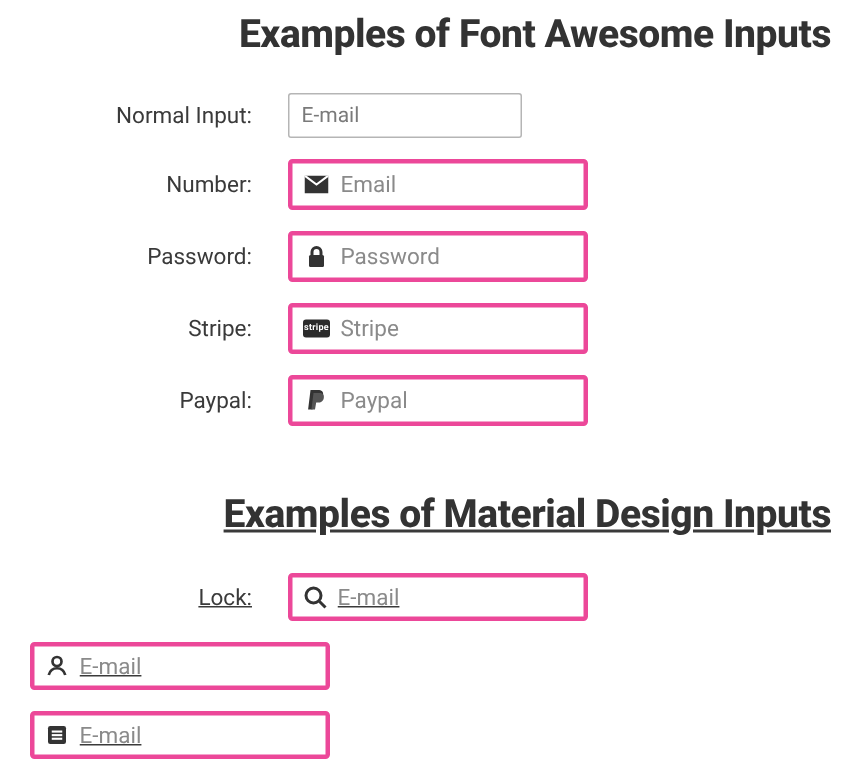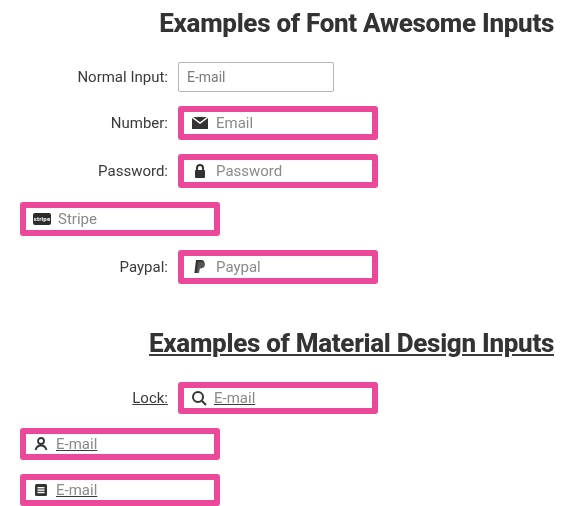--- a/index.html
+++ b/index.html
@@ -19,21 +19,21 @@
     font-size: 26px;
     font-weight: 800;
     color: #333;
     margin: 8px 0 24px 0;
     letter-spacing: -0.3px;
   }
   .section + .section { margin-top: 44px; text-decoration: underline; }
   .row {
     display: flex;
     align-items: center;
-    gap: 10px;
+    gap: 24px;
     margin-bottom: 14px;
   }
   .label {
     width: 148px;
     text-align: right;
     font-size: 15px;
     color: #3a3a3a;
     flex-shrink: 0;
     font-weight: 400;
   }
@@ -46,21 +46,21 @@
     font-size: 14px;
     font-family: inherit;
     color: #333;
   }
   .input-plain::placeholder { color: #7a7a7a; }
   .input-group {
     display: flex;
     align-items: stretch;
     width: 200px;
     height: 34px;
-    border: 6px solid #ec4899;
+    border: 3px solid #ec4899;
     border-radius: 3px;
     background: #fff;
   }
   .input-group .icon-wrap {
     width: 32px;
     display: flex;
     align-items: center;
     justify-content: center;
     flex-shrink: 0;
   }
@@ -126,20 +126,21 @@
           <svg width="12" height="14" viewBox="0 0 12 14" fill="#333">
             <rect x="1" y="6" width="10" height="8" rx="1"></rect>
             <path d="M3 6V4a3 3 0 016 0v2" fill="none" stroke="#333" stroke-width="2"></path>
           </svg>
         </span>
         <input type="text" placeholder="Password" style="">
       </div>
     </div>
 
     <div class="row">
+      <span class="label">Stripe:</span>
       <div class="input-group">
         <span class="icon-wrap">
           <span class="stripe-badge">stripe</span>
         </span>
         <input type="text" placeholder="Stripe" style="">
       </div>
     </div>
 
     <div class="row">
       <span class="label">Paypal:</span>

